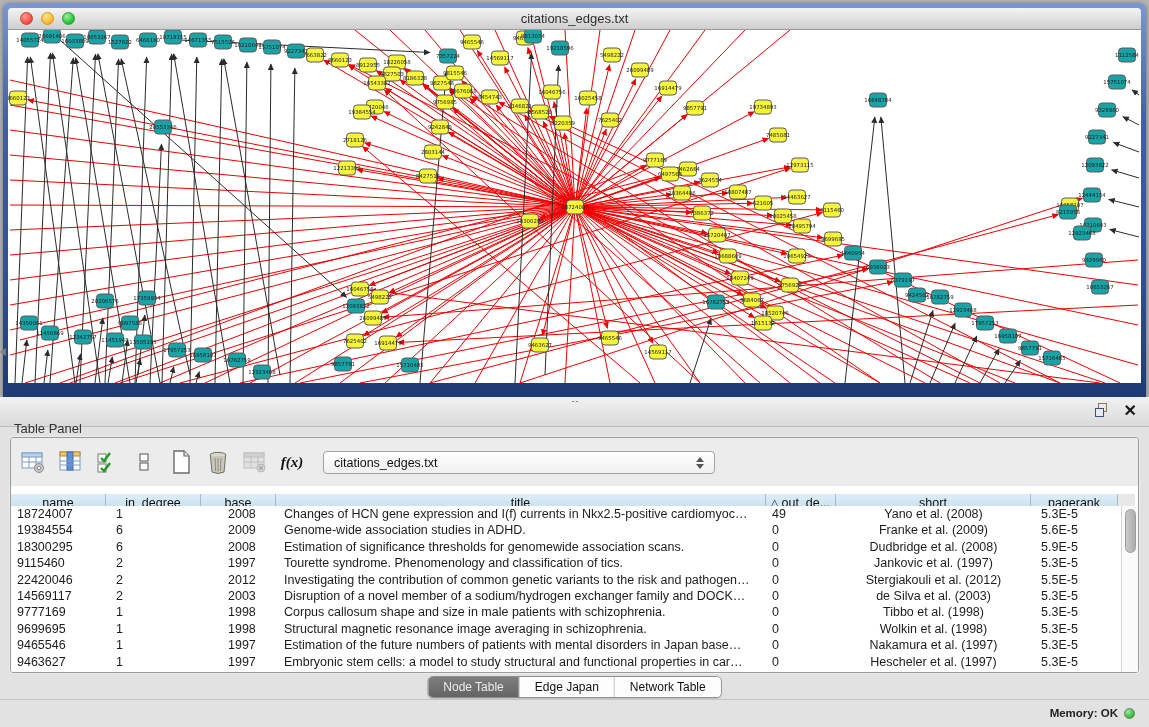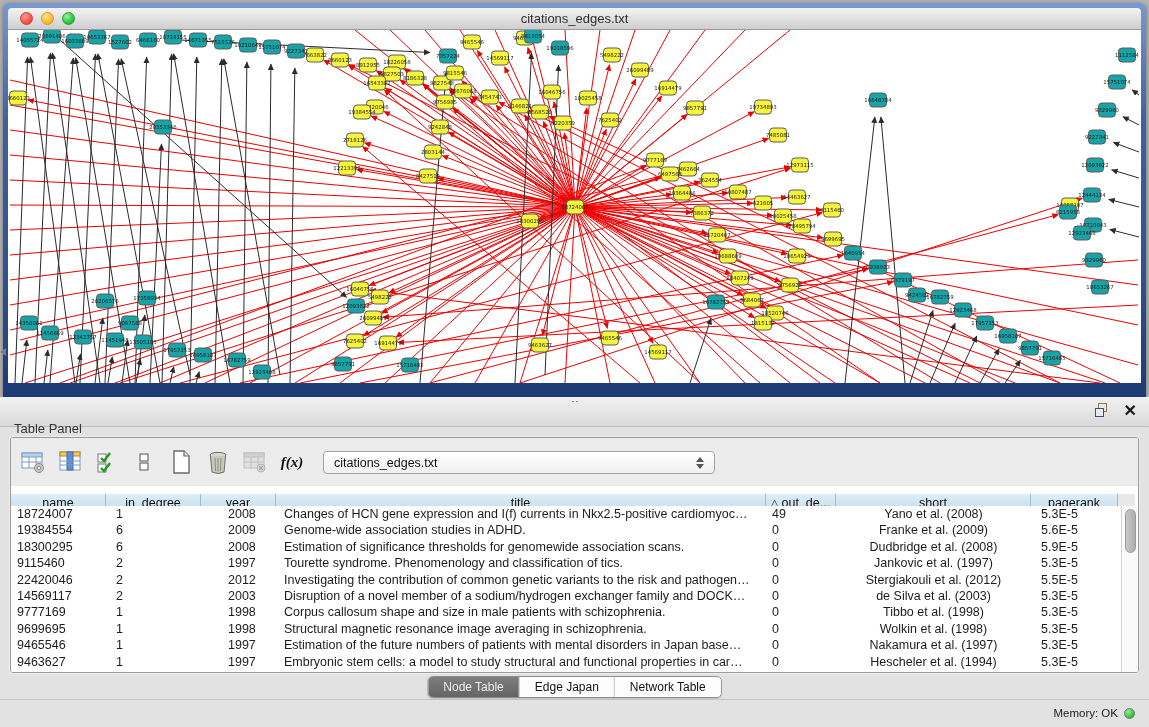--- a/index.html
+++ b/index.html
@@ -68,21 +68,21 @@
   .vscroll .thumb { position:absolute; left:2.5px; top:3px; width:11px; height:44px; border-radius:6px;
     background:linear-gradient(90deg,#c9c9c9,#adadad); border:1px solid #9a9a9a; }
 
   .bottom-tabs { position:absolute; left:50%; transform:translateX(-50%); top:279px; height:22px; display:flex;
     border:1px solid #8e8e8e; border-radius:5px; overflow:hidden; background:#fff; box-shadow:0 1px 1px rgba(0,0,0,.15); }
   .seg { padding:0 15px; font-size:12px; line-height:21px; color:#111; background:#fdfdfd; border-right:1px solid #bbb; }
   .seg:last-child { border-right:none; }
   .seg.selected { background:linear-gradient(#7e7e7e,#646464); color:#ececec; }
 
   .status-bar { position:absolute; left:0; top:302px; width:100%; height:28px; border-top:1px solid #c6c6c6; }
-  .status-right { position:absolute; right:14px; top:7px; display:flex; align-items:center; gap:6px; }
+  .status-right { position:absolute; right:14px; top:7px; display:flex; align-items:center; gap:6px;font-weight:bold; }
   .status-text { font-size:11.5px; color:#222; }
   .mem-dot { width:11px; height:11px; border-radius:50%;
     background:radial-gradient(circle at 35% 30%, #9fe89f, #3dbd3d 65%, #2a9a2a); border:1px solid #5a8a5a; }
 </style>
 </head>
 <body>
 
 <div class="net-window">
   <div class="titlebar">
     <div class="lights">
@@ -630,21 +630,21 @@
             <span class="up"></span>
             <span class="dn"></span>
           </span>
       </div>
     </div>
 
     <div class="grid-area">
       <div class="grid-header" id="grid-header">
           <div class="gh-cell" style="width: 95px;">name</div>
           <div class="gh-cell" style="width: 95px;">in_degree</div>
-          <div class="gh-cell" style="width: 75px;">year</div>
+          <div class="gh-cell" style="width: 75px;">base</div>
           <div class="gh-cell" style="width: 490px;">title</div>
           <div class="gh-cell" style="width: 70px;"><span class="sort-tri">△</span>out_de...</div>
           <div class="gh-cell" style="width: 195px;">short</div>
           <div class="gh-cell" style="width: 87px;">pagerank</div>
           <div class="grid-corner"></div>
         </div>
       <div class="grid-rows" id="grid-rows">
           <div class="grid-row">
             <div class="gr-cell" style="width: 95px; padding-left: 6px;">18724007</div>
             <div class="gr-cell" style="width: 95px; padding-left: 10px;">1</div>
@@ -725,21 +725,21 @@
             <div class="gr-cell" style="width: 70px; padding-left: 6px;">0</div>
             <div class="gr-cell" style="width: 195px; text-align: center;">Nakamura et al. (1997)</div>
             <div class="gr-cell" style="width: 87px; padding-left: 10px;">5.3E-5</div>
           </div>
           <div class="grid-row">
             <div class="gr-cell" style="width: 95px; padding-left: 6px;">9463627</div>
             <div class="gr-cell" style="width: 95px; padding-left: 10px;">1</div>
             <div class="gr-cell" style="width: 75px; padding-left: 27px;">1997</div>
             <div class="gr-cell" style="width: 490px; padding-left: 8px;">Embryonic stem cells: a model to study structural and functional properties in car…</div>
             <div class="gr-cell" style="width: 70px; padding-left: 6px;">0</div>
-            <div class="gr-cell" style="width: 195px; text-align: center;">Hescheler et al. (1994)</div>
+            <div class="gr-cell" style="width: 195px; text-align: center;">Hescheler et al. (1997)</div>
             <div class="gr-cell" style="width: 87px; padding-left: 10px;">5.3E-5</div>
           </div>
         </div>
       <div class="vscroll">
         <div class="thumb"></div>
       </div>
     </div>
   </div>
 
   <div class="bottom-tabs" id="bottom-tabs">

